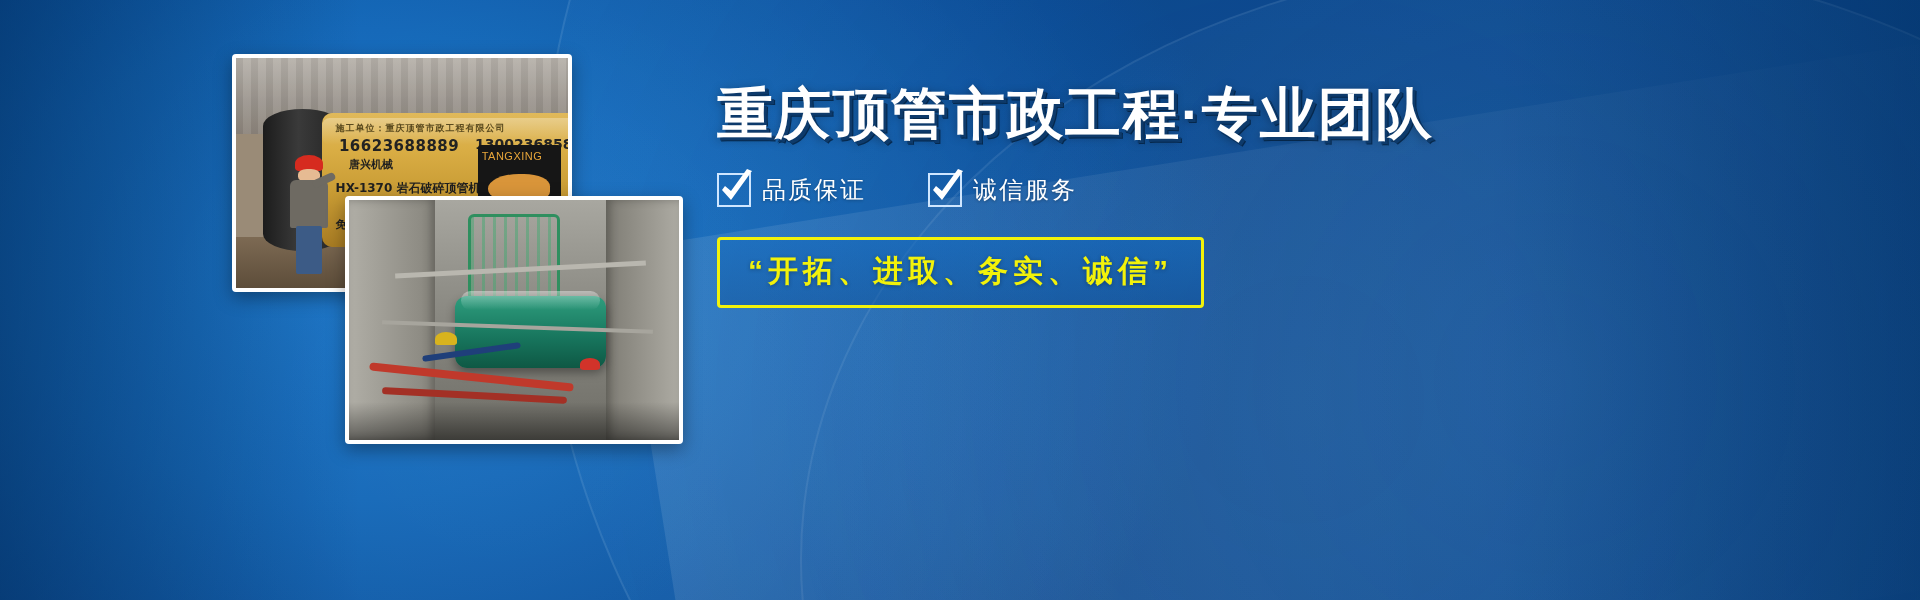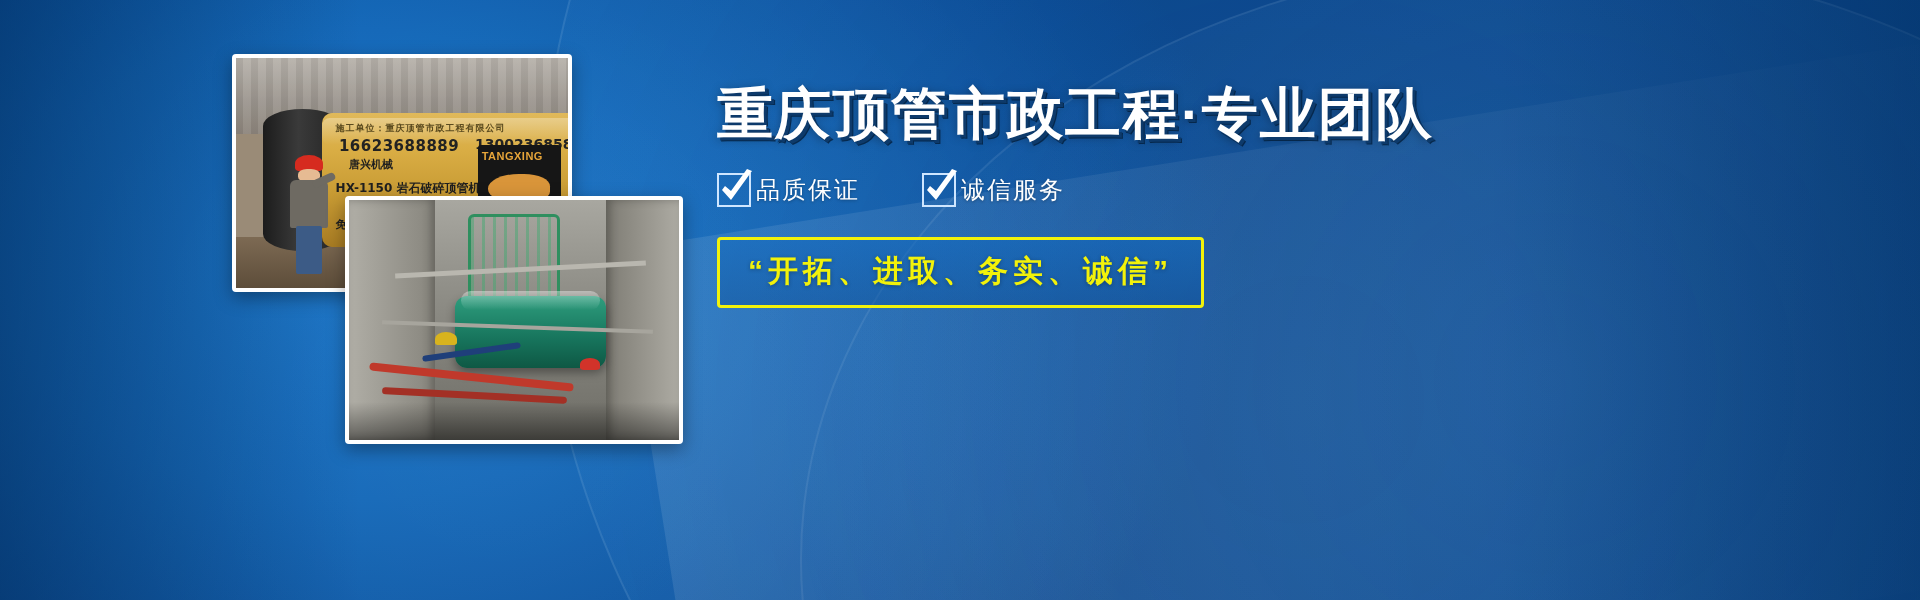--- a/index.html
+++ b/index.html
@@ -68,21 +68,21 @@
     font-family:"DejaVu Sans",sans-serif;}
   .pA .t1{left:30%;top:28%;font-size:9px;letter-spacing:1px;color:#5a4a1e;}
   .pA .t2{left:31%;top:34.5%;font-size:15px;letter-spacing:.5px;color:#222;}
   .pA .t3{left:72%;top:34%;font-size:14px;color:#222;}
   .pA .t4{left:34%;top:43%;font-size:11px;color:#1f1f1f;}
   .pA .t5{left:30%;top:53%;font-size:12px;color:#1f1f1f;}
   .pA .t6{left:34%;top:61%;font-size:11px;color:#1f1f1f;}
   .pA .t7{left:30%;top:69%;font-size:11px;color:#1f1f1f;}
   .pA .logo{position:absolute;left:73%;top:38%;width:25%;height:37%;
     background:#161616;border-radius:3px;}
-  .pA .logo .lg1{position:absolute;left:4%;top:6%;color:#e8a63a;font-size:11px;font-weight:700;letter-spacing:.5px;}
+  .pA .logo .lg1{position:absolute;left:4%;top:6%;color:#e8a63a;font-size:11px;font-weight:400;letter-spacing:.5px;}
   .pA .logo .rhino{position:absolute;left:12%;top:34%;width:74%;height:34%;
     background:#d9953a;border-radius:50% 42% 40% 48%;}
   .pA .logo .rl{position:absolute;bottom:12%;left:10%;color:#d83a2a;font-size:9px;font-style:italic;font-weight:700;}
   .pA .worker{position:absolute;left:16%;top:42%;width:12%;height:52%;}
   .pA .hat{position:absolute;left:14%;top:0;width:72%;height:14%;background:#d62b1f;border-radius:50% 50% 18% 18%;}
   .pA .face{position:absolute;left:22%;top:12%;width:56%;height:11%;background:#e6bb93;border-radius:40%;}
   .pA .body{position:absolute;left:2%;top:21%;width:96%;height:40%;background:#6e6a62;border-radius:6px 6px 2px 2px;}
   .pA .legs{position:absolute;left:18%;top:60%;width:64%;height:40%;background:#3c5b86;border-radius:2px;}
   .pA .arm{position:absolute;left:60%;top:22%;width:60%;height:7%;background:#6e6a62;transform:rotate(-24deg);transform-origin:left center;border-radius:4px;}
 
@@ -124,21 +124,21 @@
     margin-top:22px; font-size:23px; color:#eaf4ff; letter-spacing:2.5px;
     font-weight:400; white-space:nowrap; text-shadow:0 1px 4px rgba(0,0,0,.3);
   }
   .yellowbar{
     margin-top:24px; display:inline-block; background:#eeee00;
     color:#141414; font-size:23px; font-weight:700; letter-spacing:1.5px;
     padding:9px 20px 10px; white-space:nowrap; border-radius:2px;
     box-shadow:0 2px 6px rgba(0,0,0,.25);
   }
   .features{ margin-top:30px; display:flex; align-items:center; gap:62px; }
-  .feat{ display:flex; align-items:center; gap:5px; }
+  .feat{ display:flex; align-items:center; gap:11px; }
   .cbox{
     position:relative; width:34px; height:34px; border:2px solid #cfe6ff; flex:none;
   }
   .cbox svg{ position:absolute; left:-5px; top:-9px; width:44px; height:44px; }
   .featlabel{ font-size:24px; color:#ffffff; letter-spacing:2px; white-space:nowrap;
     text-shadow:0 1px 3px rgba(0,0,0,.3); }
 
   .slogan{
     margin-top:30px; display:inline-block; border:3px solid #f2f20a;
     border-radius:4px; padding:11px 28px 13px;
@@ -167,21 +167,21 @@
       <div class="wallTex"></div>
       <div class="ground"></div>
       <div class="cap"></div>
       <div class="pipe"></div>
       <div class="pipeShine"></div>
 
       <div class="ptxt t1">施工单位：重庆顶管市政工程有限公司</div>
       <div class="ptxt t2">16623688889</div>
       <div class="ptxt t3">13002368588</div>
       <div class="ptxt t4">唐兴机械</div>
-      <div class="ptxt t5">HX-1150 岩石破碎顶管机</div>
+      <div class="ptxt t5">HX-1370 岩石破碎顶管机</div>
       <div class="ptxt t6">机械装备有限公司</div>
       <div class="ptxt t7">免费电话:400-636-9008</div>
 
       <div class="logo">
         <div class="lg1">TANGXING</div>
         <div class="rhino"></div>
         <div class="rl">Equipment</div>
       </div>
 
       <div class="worker">

